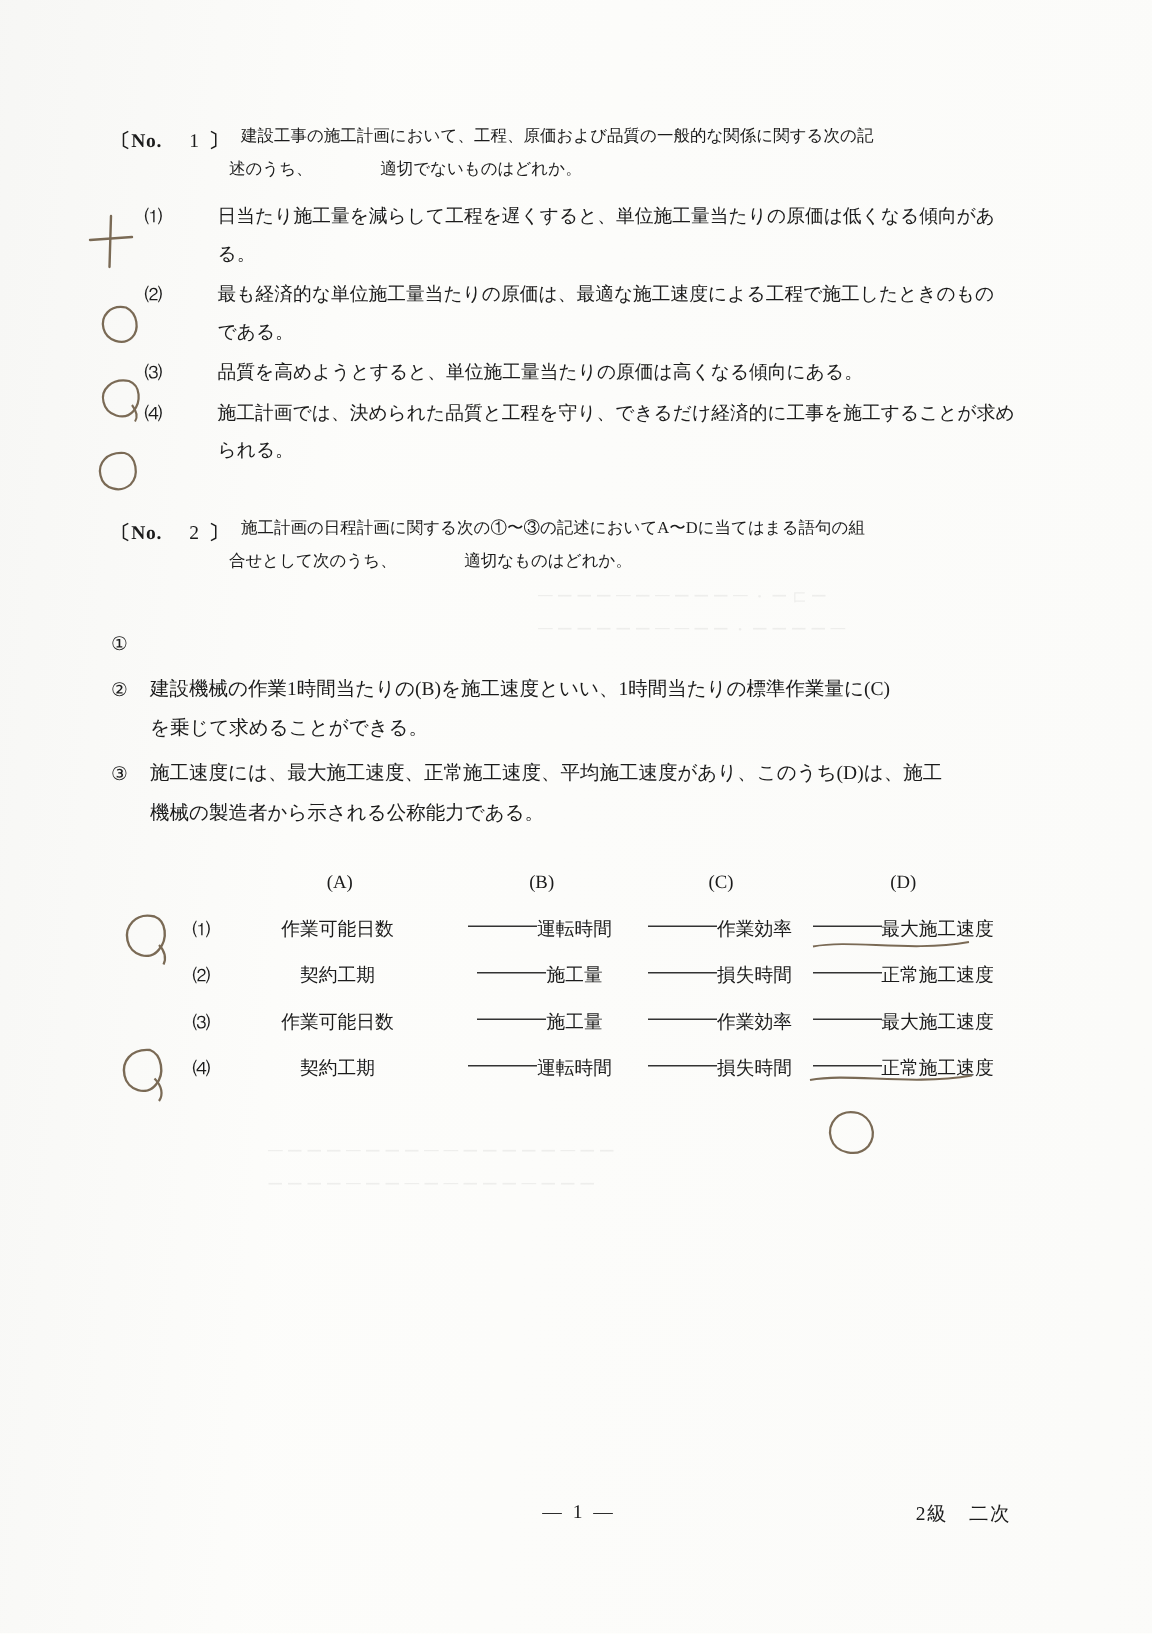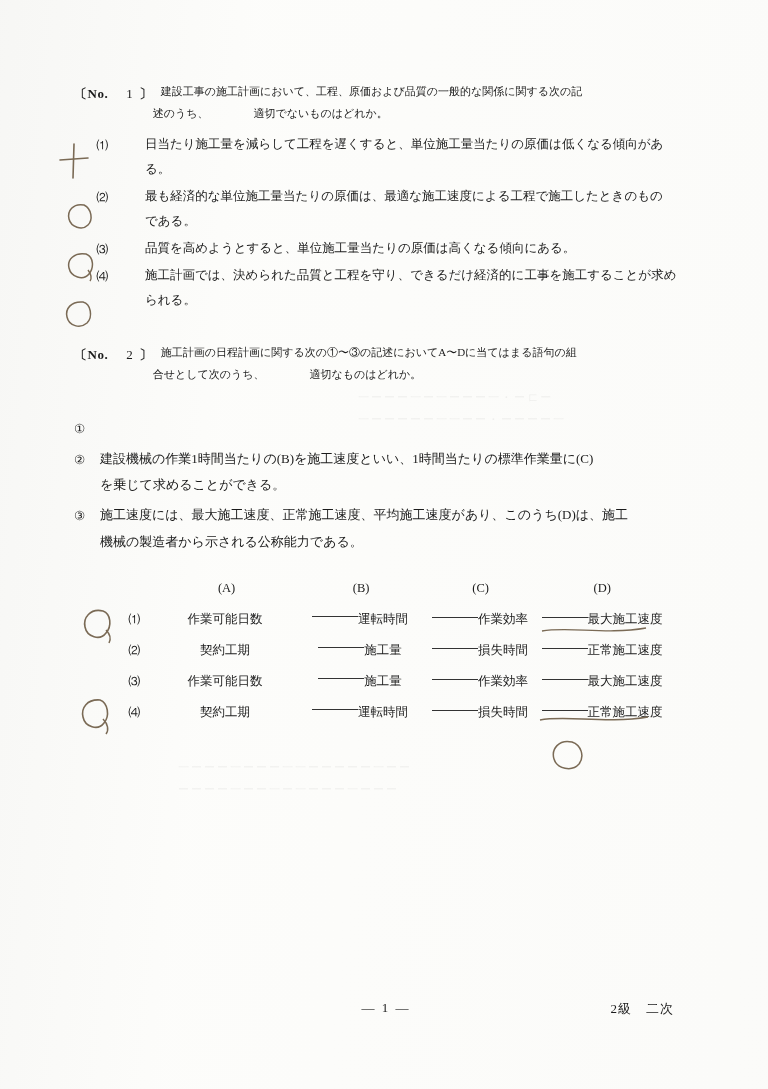--- a/index.html
+++ b/index.html
@@ -137,21 +137,21 @@
     text-align: right;
     padding-right: 10px;
     font-size: 11.5px;
     box-sizing: border-box;
   }
   .cell {
     text-align: center;
     position: relative;
   }
   .cell.A { width: 150px; }
-  .cell.B { width: 120px; font-family: Liberation Mono, monospace; }
+  .cell.B { width: 120px; }
   .cell.C { width: 120px; }
   .cell.D { width: 124px; }
   .dash {
     display: inline-block;
     width: 46px;
     border-top: 1px solid #333;
     vertical-align: middle;
     position: relative;
     top: -3px;
   }

